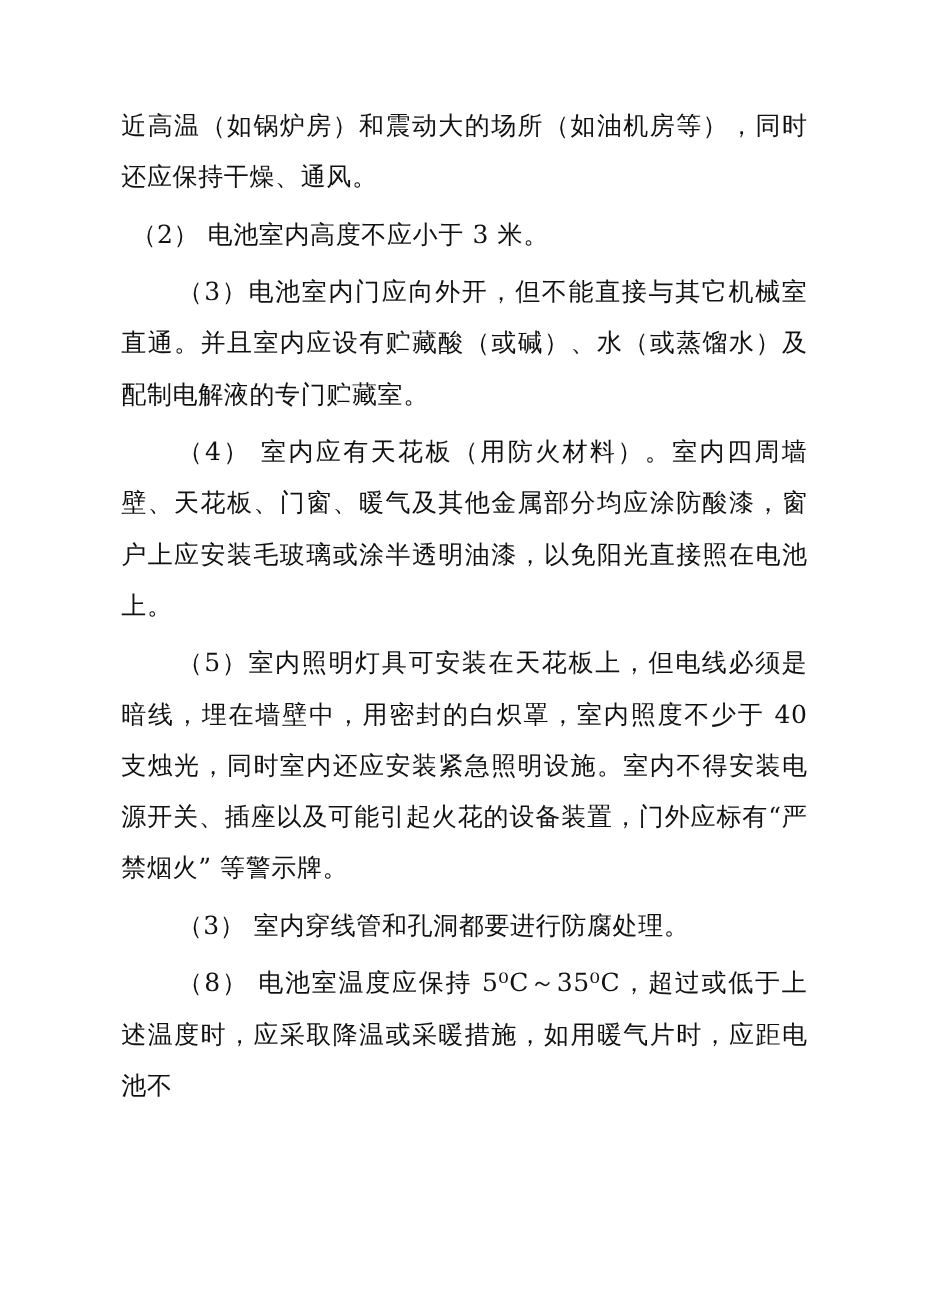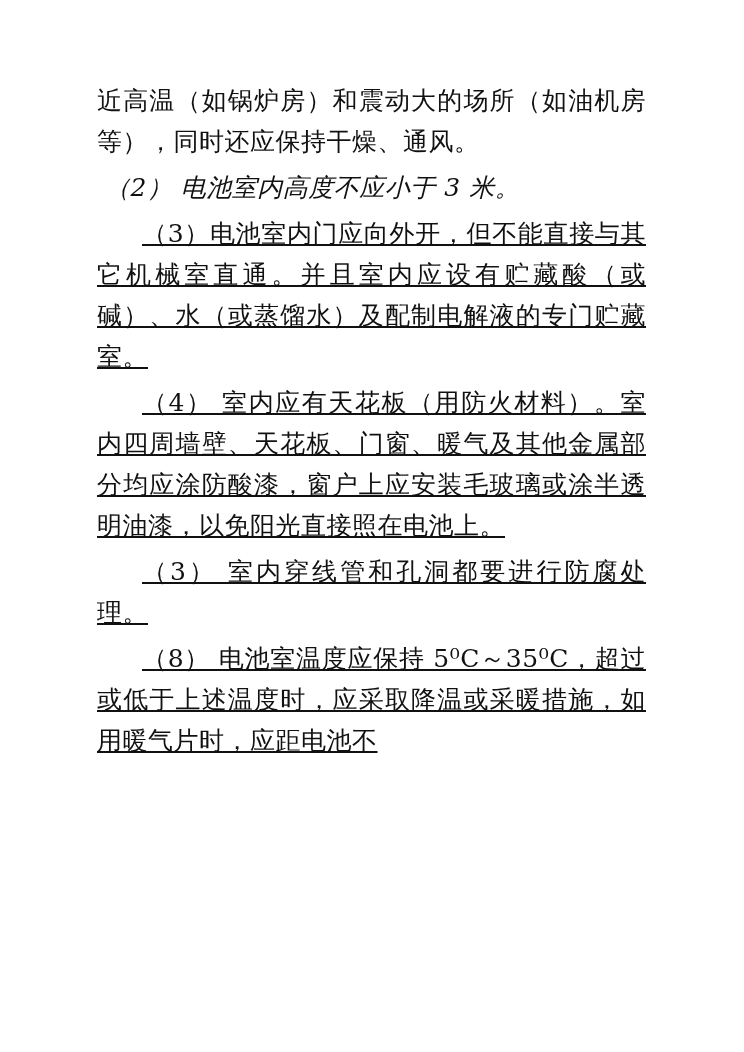--- a/index.html
+++ b/index.html
@@ -15,37 +15,38 @@
     overflow: hidden;
   }
   .doc-body {
     position: absolute;
     left: 97px;
     top: 80px;
     width: 549px;
   }
   .para {
     font-family: "DejaVu Serif", "Liberation Serif", serif;
-    font-size: 25px;
+    font-size: 20px;
     line-height: 41px;
     color: #111111;
     text-align: justify;
     margin: 0 0 5px 0;
     letter-spacing: 0.5px;
     word-break: break-all;
   }
   .indent-none   { text-indent: 0; }
-  .indent-small  { text-indent: 8px; font-style: italic; }
-  .indent-normal { text-indent: 45px; text-decoration: underline; }
+  .indent-small  { text-indent: 8px; }
+  .indent-normal { text-indent: 45px; }
 </style>
 </head>
 <body>
 
 <div class="page">
   <div class="doc-body">
     <p class="para indent-none">近高温（如锅炉房）和震动大的场所（如油机房等），同时还应保持干燥、通风。</p>
     <p class="para indent-small">（2） 电池室内高度不应小于 3 米。</p>
     <p class="para indent-normal">（3）电池室内门应向外开，但不能直接与其它机械室直通。并且室内应设有贮藏酸（或碱）、水（或蒸馏水）及配制电解液的专门贮藏室。</p>
     <p class="para indent-normal">（4） 室内应有天花板（用防火材料）。室内四周墙壁、天花板、门窗、暖气及其他金属部分均应涂防酸漆，窗户上应安装毛玻璃或涂半透明油漆，以免阳光直接照在电池上。</p>
+    <p class="para indent-normal">（5）室内照明灯具可安装在天花板上，但电线必须是暗线，埋在墙壁中，用密封的白炽罩，室内照度不少于 40 支烛光，同时室内还应安装紧急照明设施。室内不得安装电源开关、插座以及可能引起火花的设备装置，门外应标有“严禁烟火” 等警示牌。</p>
     <p class="para indent-normal">（3） 室内穿线管和孔洞都要进行防腐处理。</p>
     <p class="para indent-normal">（8） 电池室温度应保持 5⁰C～35⁰C，超过或低于上述温度时，应采取降温或采暖措施，如用暖气片时，应距电池不</p>
   </div>
 </div>
 
 </body></html>

